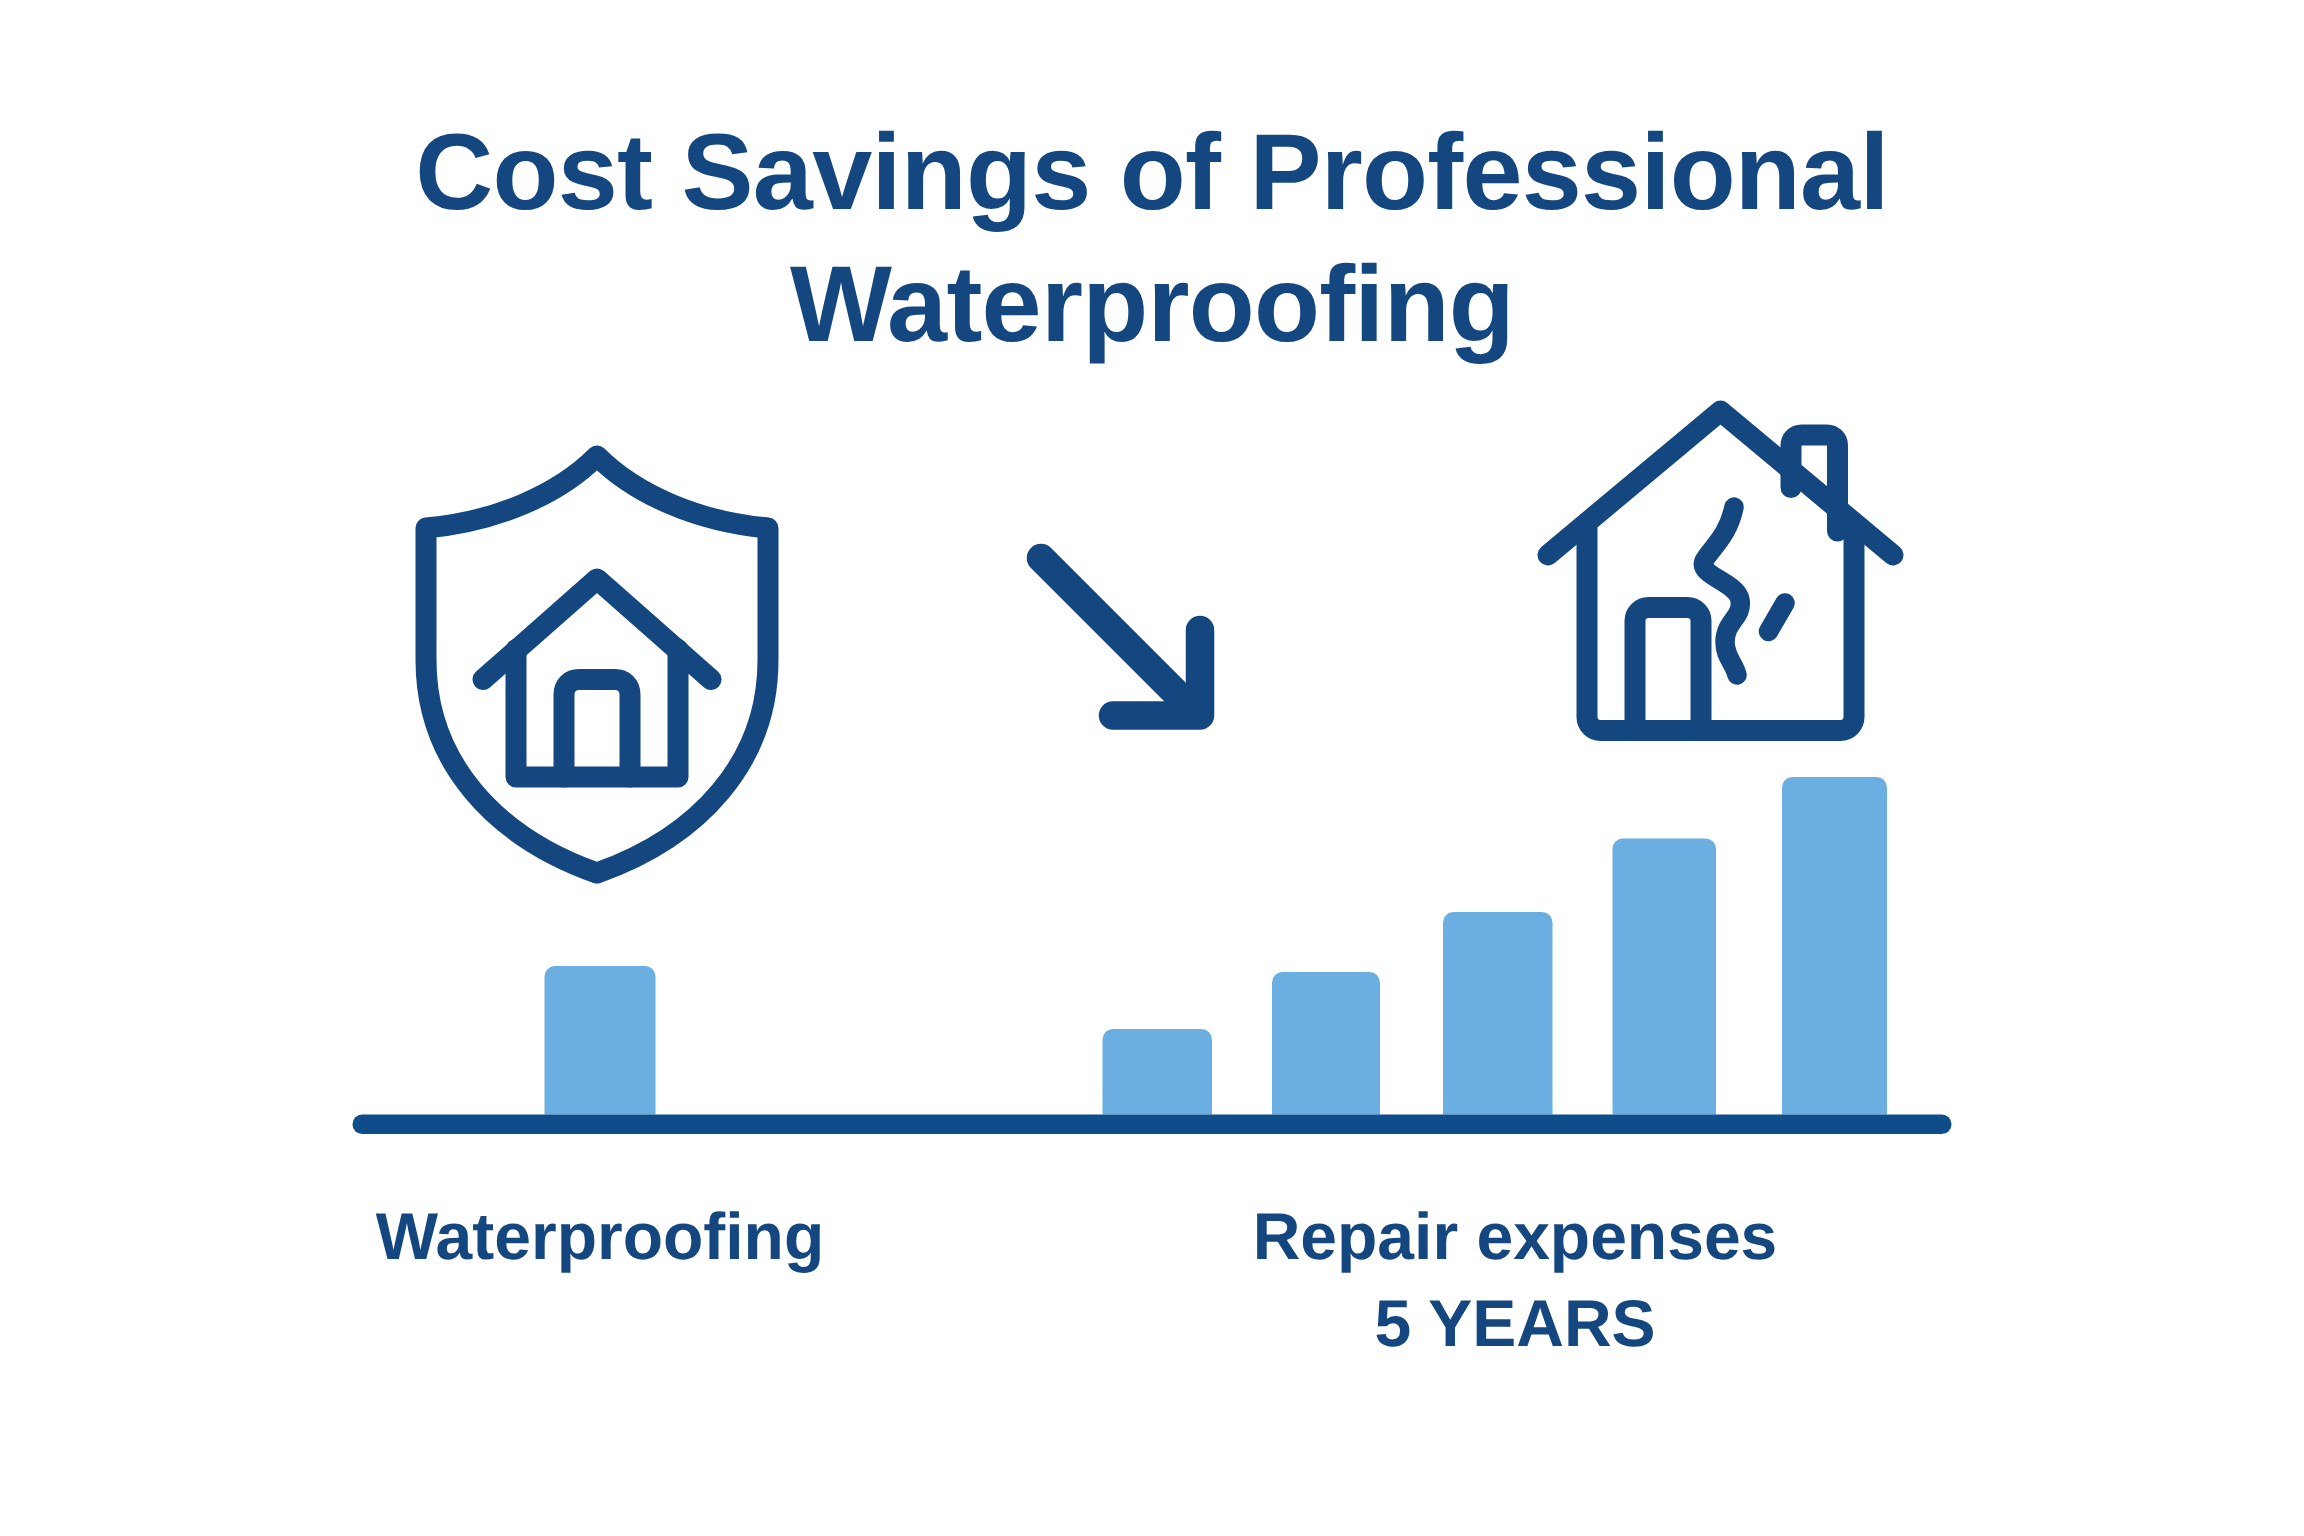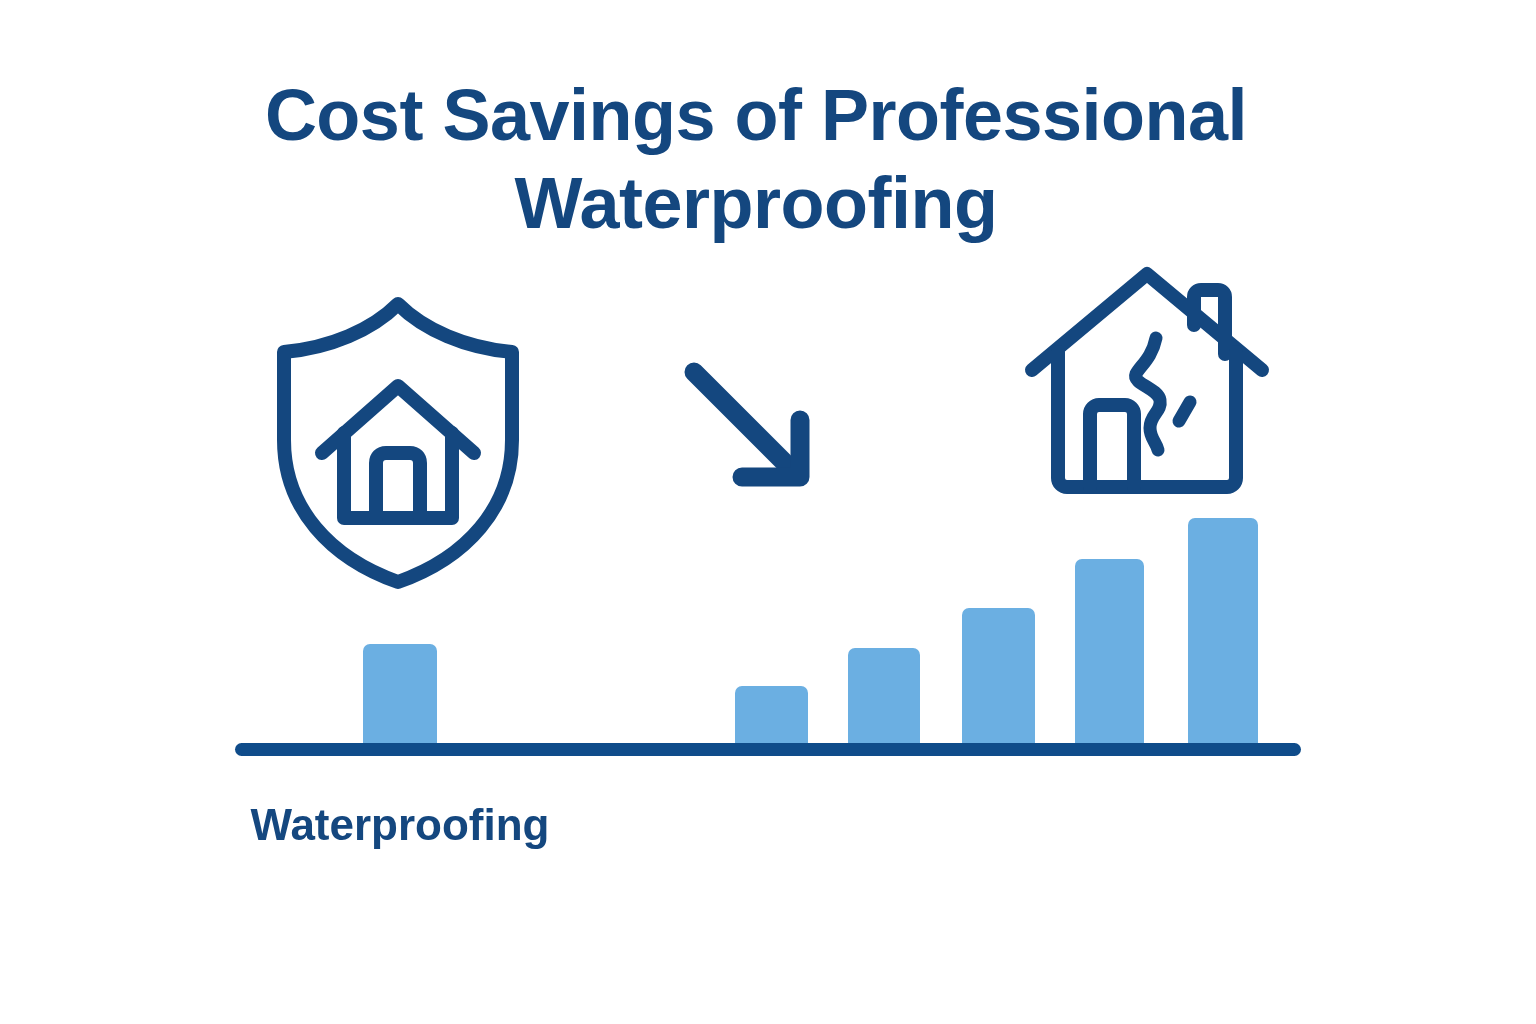--- a/index.html
+++ b/index.html
@@ -15,21 +15,21 @@
     position: relative;
     width: 1536px;
     height: 1024px;
     background: #ffffff;
     overflow: hidden;
   }
 
   
   .title {
     position: absolute;
-    left: 156px;
+    left: 168px;
     top: 72px;
     width: 1200px;
     text-align: center;
     font-size: 72px;
     line-height: 1.22;
     font-weight: bold;
     color: #14477F;
     letter-spacing: -0.5px;
   }
 
@@ -174,14 +174,18 @@
     <div class="bar" style="left: 1075px; top: 559px; width: 69px; height: 184px; background: rgb(107, 175, 226);"></div>
     <div class="bar" style="left: 1188px; top: 518px; width: 70px; height: 225px; background: rgb(107, 175, 226);"></div>
 
     <div class="baseline" style="top: 743px; background: rgb(15, 76, 138);"></div>
   </div>
 
   <div class="caption caption-left">
     <span>Waterproofing</span>
   </div>
 
+  <div class="caption caption-right">
+    <span>Repair expenses</span>
+    <span class="line2">5 YEARS</span>
+  </div>
 
 </div>
 
 </body></html>

